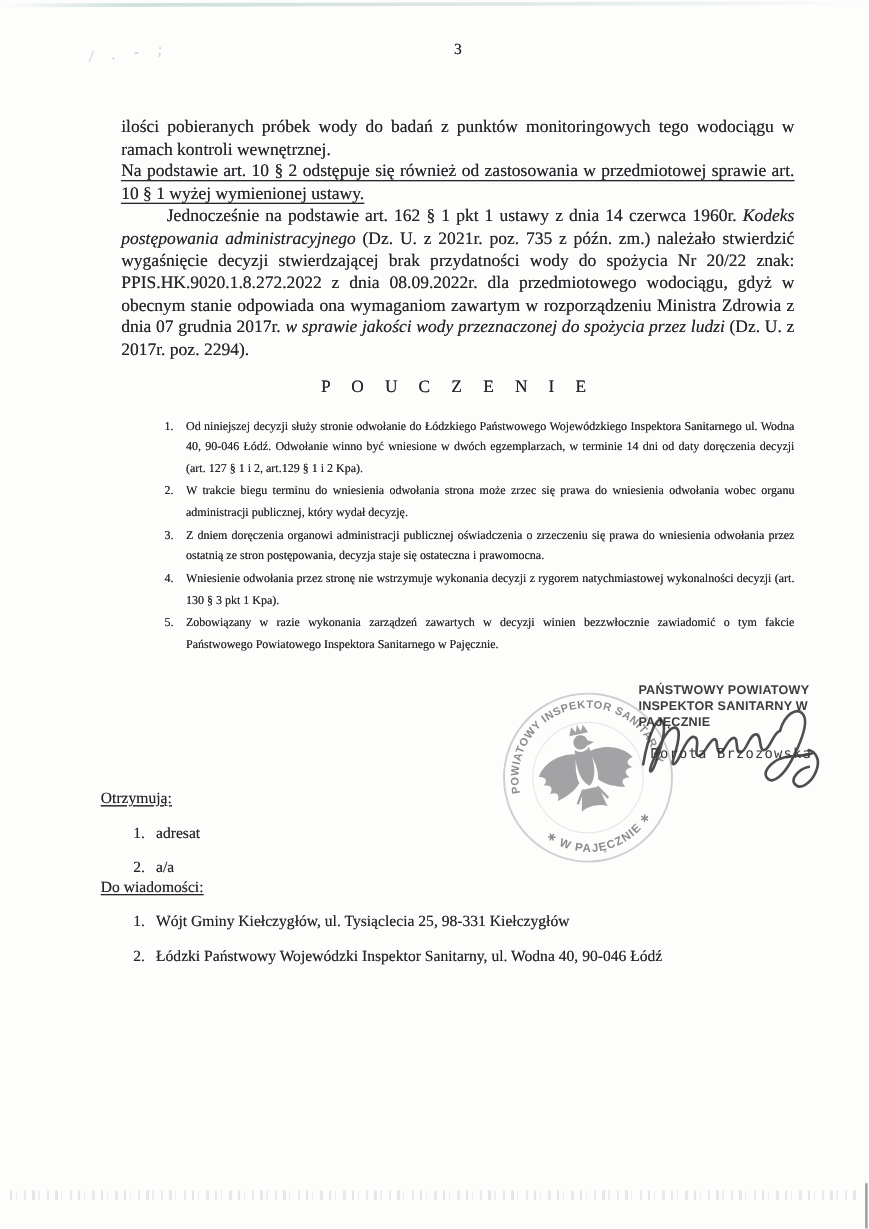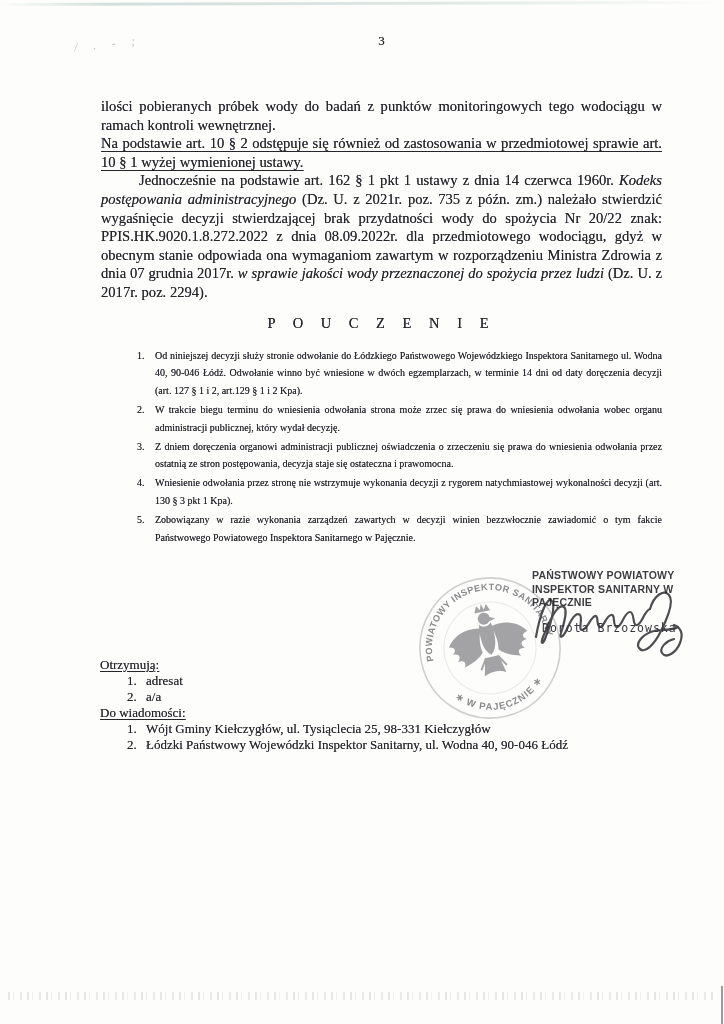--- a/index.html
+++ b/index.html
@@ -84,31 +84,31 @@
   .sig-script{
     position:absolute;left:124px;top:16px;width:180px;height:88px;
   }
   .sig-name{
     position:absolute;left:138px;top:56px;
     font-family:"DejaVu Sans Mono", monospace;
     font-size:11.5px;letter-spacing:1px;color:#38383d;
   }
   
   .footer{
-    position:absolute;left:100px;top:657px;width:480px;
+    position:absolute;left:84px;top:657px;width:480px;
     font-size:13px;line-height:16px;
     text-shadow:0 0 .3px rgba(30,30,40,.65);
   }
   .footer .label{
     text-decoration:underline;text-underline-offset:2px;margin:0;
   }
   .footer ol{
     margin:0;padding:0 0 0 40px;
   }
-  .footer ol li{padding-left:6px;}
+  .footer ol li{padding-left:6px;margin-top:13px;}
 </style>
 </head>
 <body>
 
 <div class="page">
 
   <div class="scan-top-line"></div>
   <div class="corner-marks">/ . - ;</div>
 
   <div class="content">

